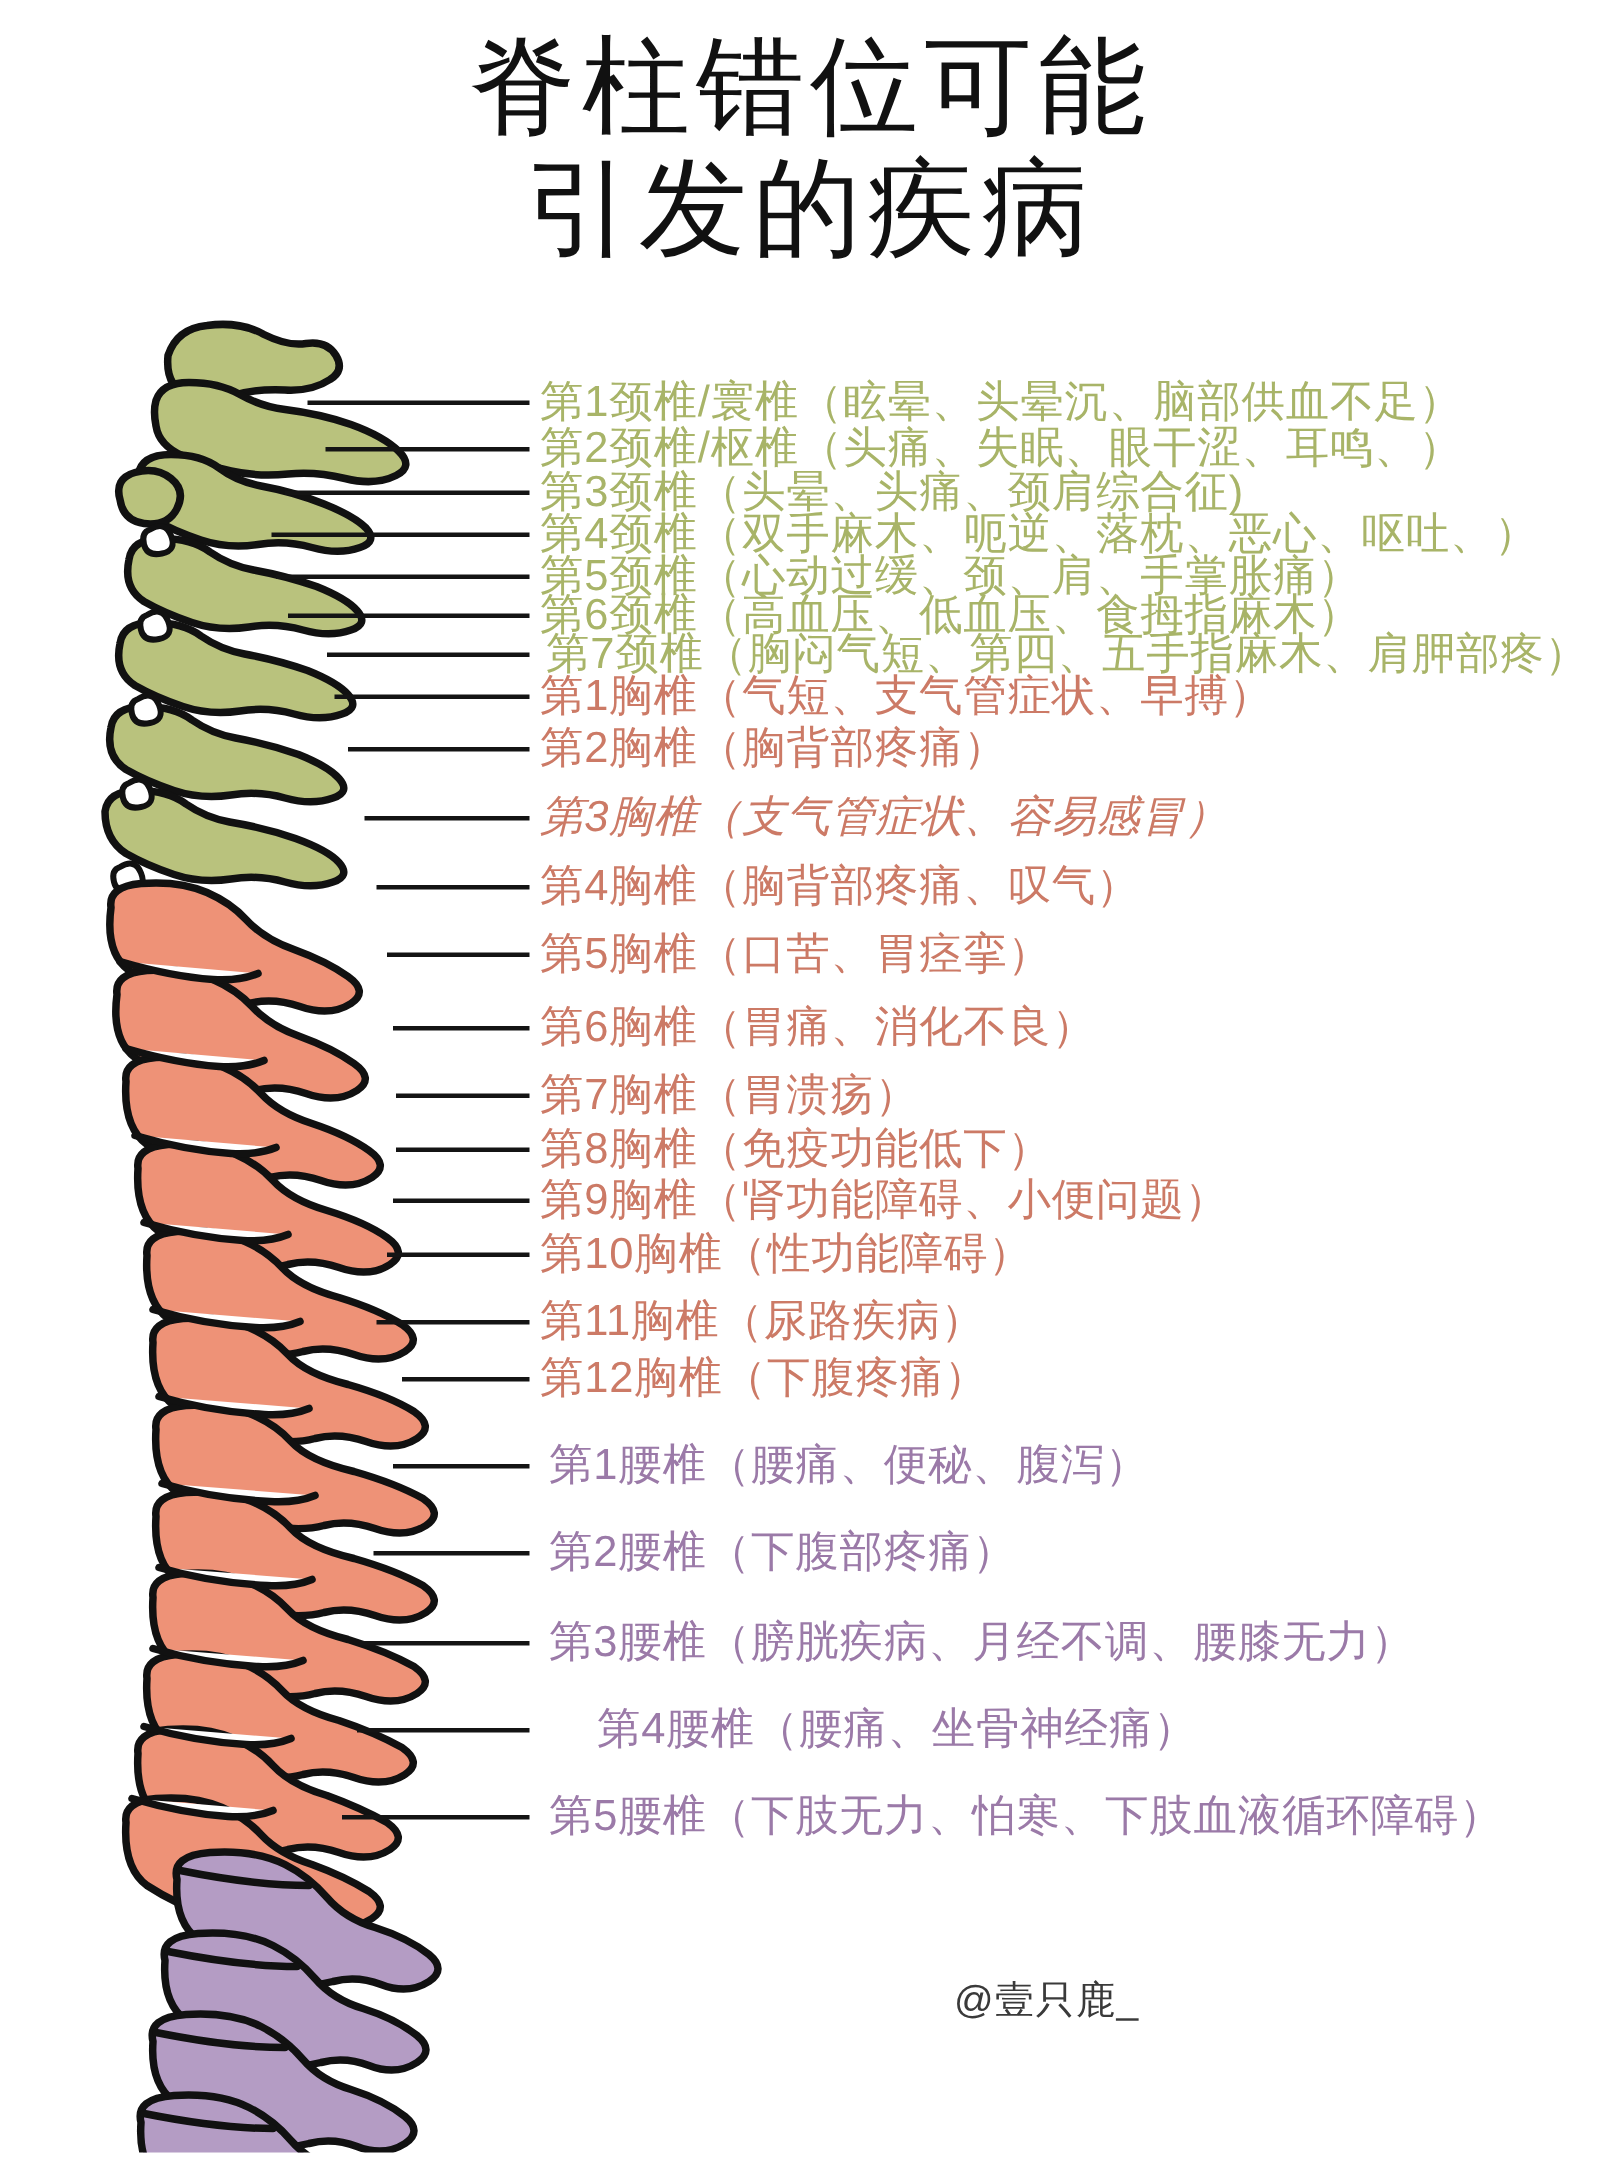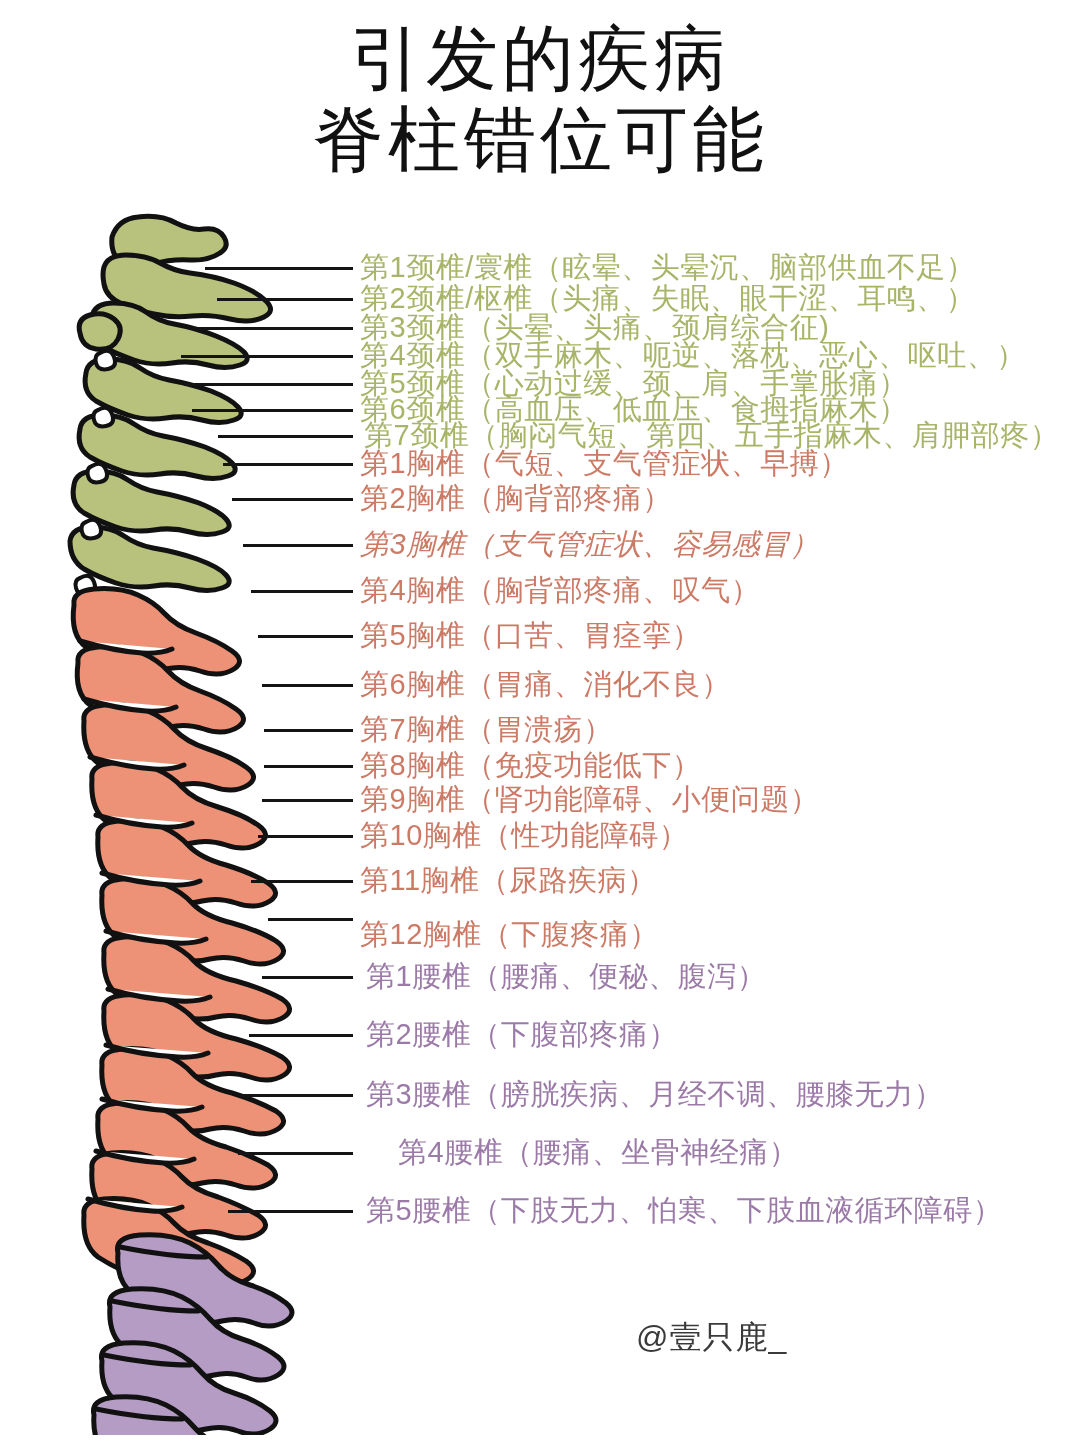--- a/index.html
+++ b/index.html
@@ -66,34 +66,34 @@
 
   .seg-cervical .label-text { color: #a8b468; }
   .seg-thoracic .label-text { color: #cc7a66; }
   .seg-lumbar   .label-text { color: #9b7aa8; }
 
   
   #watermark {
     position: absolute;
     left: 636px;
     top: 1316px;
-    font-size: 32px;
+    font-size: 26px;
     color: #3a3a3a;
     letter-spacing: 1px;
     white-space: nowrap;
   }
 </style>
 </head>
 <body>
 
 <div id="page">
 
   <div id="title-block">
+    <span class="tline">脊柱错位可能</span>
     <span class="tline">引发的疾病</span>
-    <span class="tline">脊柱错位可能</span>
   </div>
 
   <div id="spine-art">
     <svg width="280" height="1230" viewBox="0 0 280 1230" xmlns="http://www.w3.org/2000/svg">
       <g stroke="#111111" stroke-width="5" stroke-linejoin="round" stroke-linecap="round">
 
         <g fill="#b9c27d">
 
           <path d="M72 32 q6 -18 26 -20 q22 -3 38 6 q16 8 28 6 q14 -2 20 8 q6 10 -4 16
                    q-12 8 -30 7 q-20 -1 -36 4 q-16 5 -28 0 q-16 -6 -14 -27 z"></path>
@@ -295,21 +295,21 @@
   <div class="label-row seg-thoracic" style="top:835px;">
     <div class="leader" style="left:258px; width:95px;"></div>
     <div class="label-text" style="left:360px;">第10胸椎（性功能障碍）</div>
   </div>
   <div class="label-row seg-thoracic" style="top:880px;">
     <div class="leader" style="left:251px; width:102px;"></div>
     <div class="label-text" style="left:360px;">第11胸椎（尿路疾病）</div>
   </div>
   <div class="label-row seg-thoracic" style="top:918px;">
     <div class="leader" style="left:268px; width:85px;"></div>
-    <div class="label-text" style="left:360px;margin-top:16px;">第12胸椎（下腹疼痛）</div>
+    <div class="label-text" style="left:360px;">第12胸椎（下腹疼痛）</div>
   </div>
 
   <div class="label-row seg-lumbar" style="top:976px;">
     <div class="leader" style="left:262px; width:91px;"></div>
     <div class="label-text" style="left:366px;">第1腰椎（腰痛、便秘、腹泻）</div>
   </div>
   <div class="label-row seg-lumbar" style="top:1034px;">
     <div class="leader" style="left:249px; width:104px;"></div>
     <div class="label-text" style="left:366px;">第2腰椎（下腹部疼痛）</div>
   </div>

